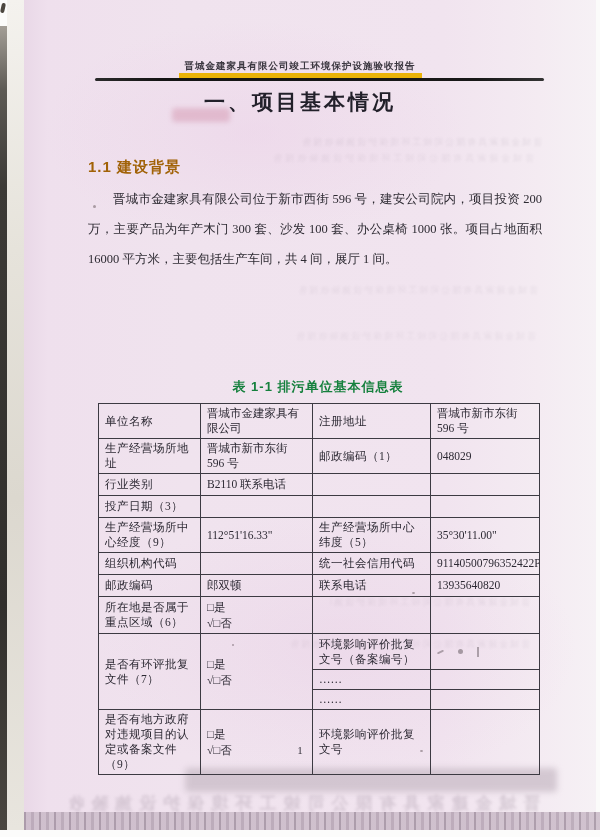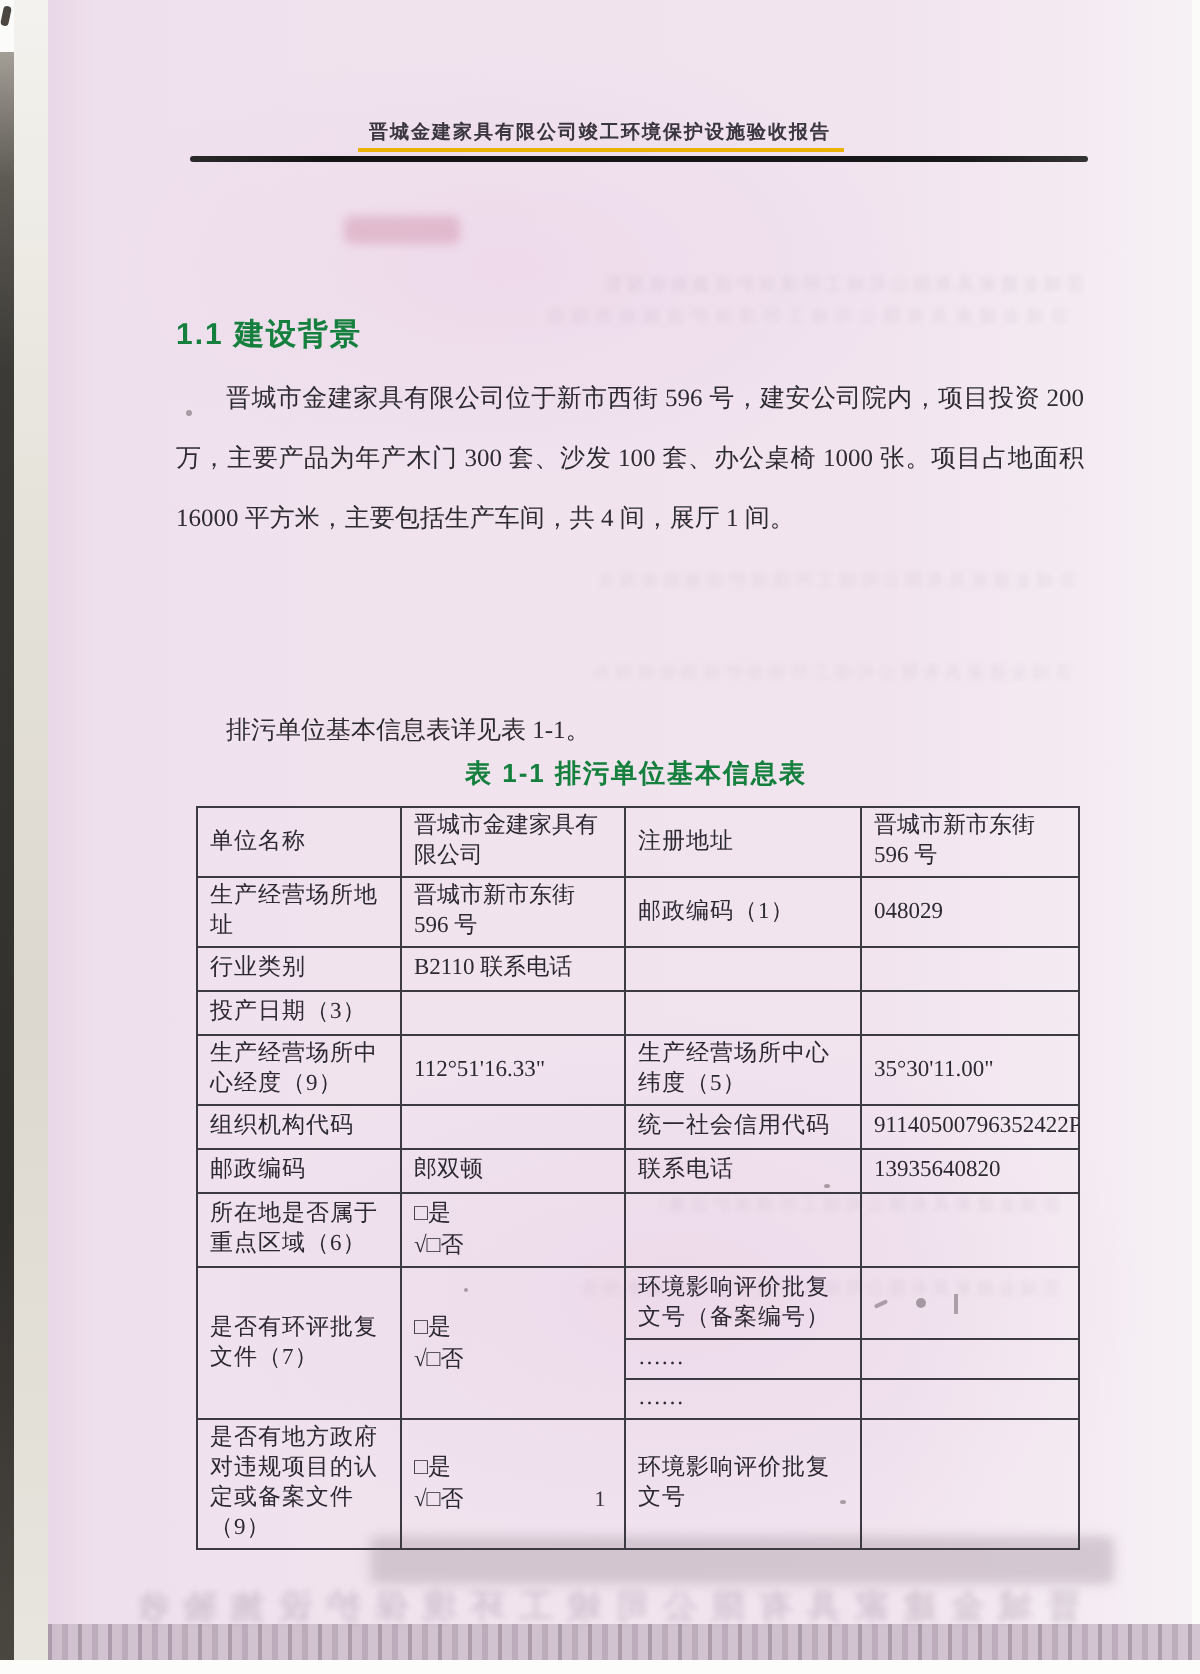--- a/index.html
+++ b/index.html
@@ -59,37 +59,37 @@
   }
   .speck { position:absolute; background:#6f6066; border-radius:50%; z-index:3; opacity:.55; }
 
   
   .content { position:absolute; left:0; top:0; width:600px; height:837px; z-index:2; }
 
   .running-header {
     position:absolute; top:60px; left:0; width:600px; text-align:center;
     font-size:9.5px; font-weight:bold; letter-spacing:1px; color:#3b3740;
   }
-  .running-header span { border-bottom:2px solid #eab308; padding:0 6px 2px 6px; }
+  .running-header span { border-bottom:5px solid #eab308; padding:0 6px 2px 6px; }
   .header-rule {
     position:absolute; top:78px; left:95px; width:449px; height:3px;
     background:linear-gradient(90deg,#2a2a2a,#141414 15%,#181818 85%,#333);
     border-radius:2px;
   }
 
   .chapter-title {
     position:absolute; top:88px; left:0; width:600px; text-align:center;
     font-family:"Liberation Sans","DejaVu Sans",sans-serif;
     font-size:21px; font-weight:bold; color:#22202a; letter-spacing:3px;
   }
 
   .section-heading {
     position:absolute; top:158px; left:88px;
     font-family:"Liberation Sans","DejaVu Sans",sans-serif;
-    font-size:15px; font-weight:bold; color:#15803d; letter-spacing:1px;
+    font-size:15px; font-weight:bold; color:#a16207; letter-spacing:1px;
   }
 
   .para {
     position:absolute; left:88px; width:454px;
     font-size:12.5px; line-height:30px; text-align:justify;
     text-indent:2em; color:#2e2b33;
   }
   .para1 { top:184px; }
   .para2 { top:258px; }
   .para3 { top:350px; text-indent:2em; }
@@ -151,25 +151,25 @@
   <div class="speck" style="top:644px; left:232px; width:2px; height:2px;"></div>
   <div class="speck" style="top:750px; left:420px; width:3px; height:2px;"></div>
 
   <div class="content">
 
     <div class="running-header">
       <span>晋城金建家具有限公司竣工环境保护设施验收报告</span>
     </div>
     <div class="header-rule"></div>
 
+    <div class="chapter-title">一、项目基本情况</div>
 
     <div class="section-heading">1.1 建设背景</div>
 
     <div class="para para1">晋城市金建家具有限公司位于新市西街 596 号，建安公司院内，项目投资 200 万，主要产品为年产木门 300 套、沙发 100 套、办公桌椅 1000 张。项目占地面积 16000 平方米，主要包括生产车间，共 4 间，展厅 1 间。</div>
-    <div class="para para3">排污单位基本信息表详见表 1-1。</div>
 
     <div class="table-caption">表 1-1 排污单位基本信息表</div>
 
     <table class="info">
       <colgroup>
         <col style="width:102px">
           <col style="width:112px">
           <col style="width:118px">
           <col style="width:109px">
       </colgroup>

